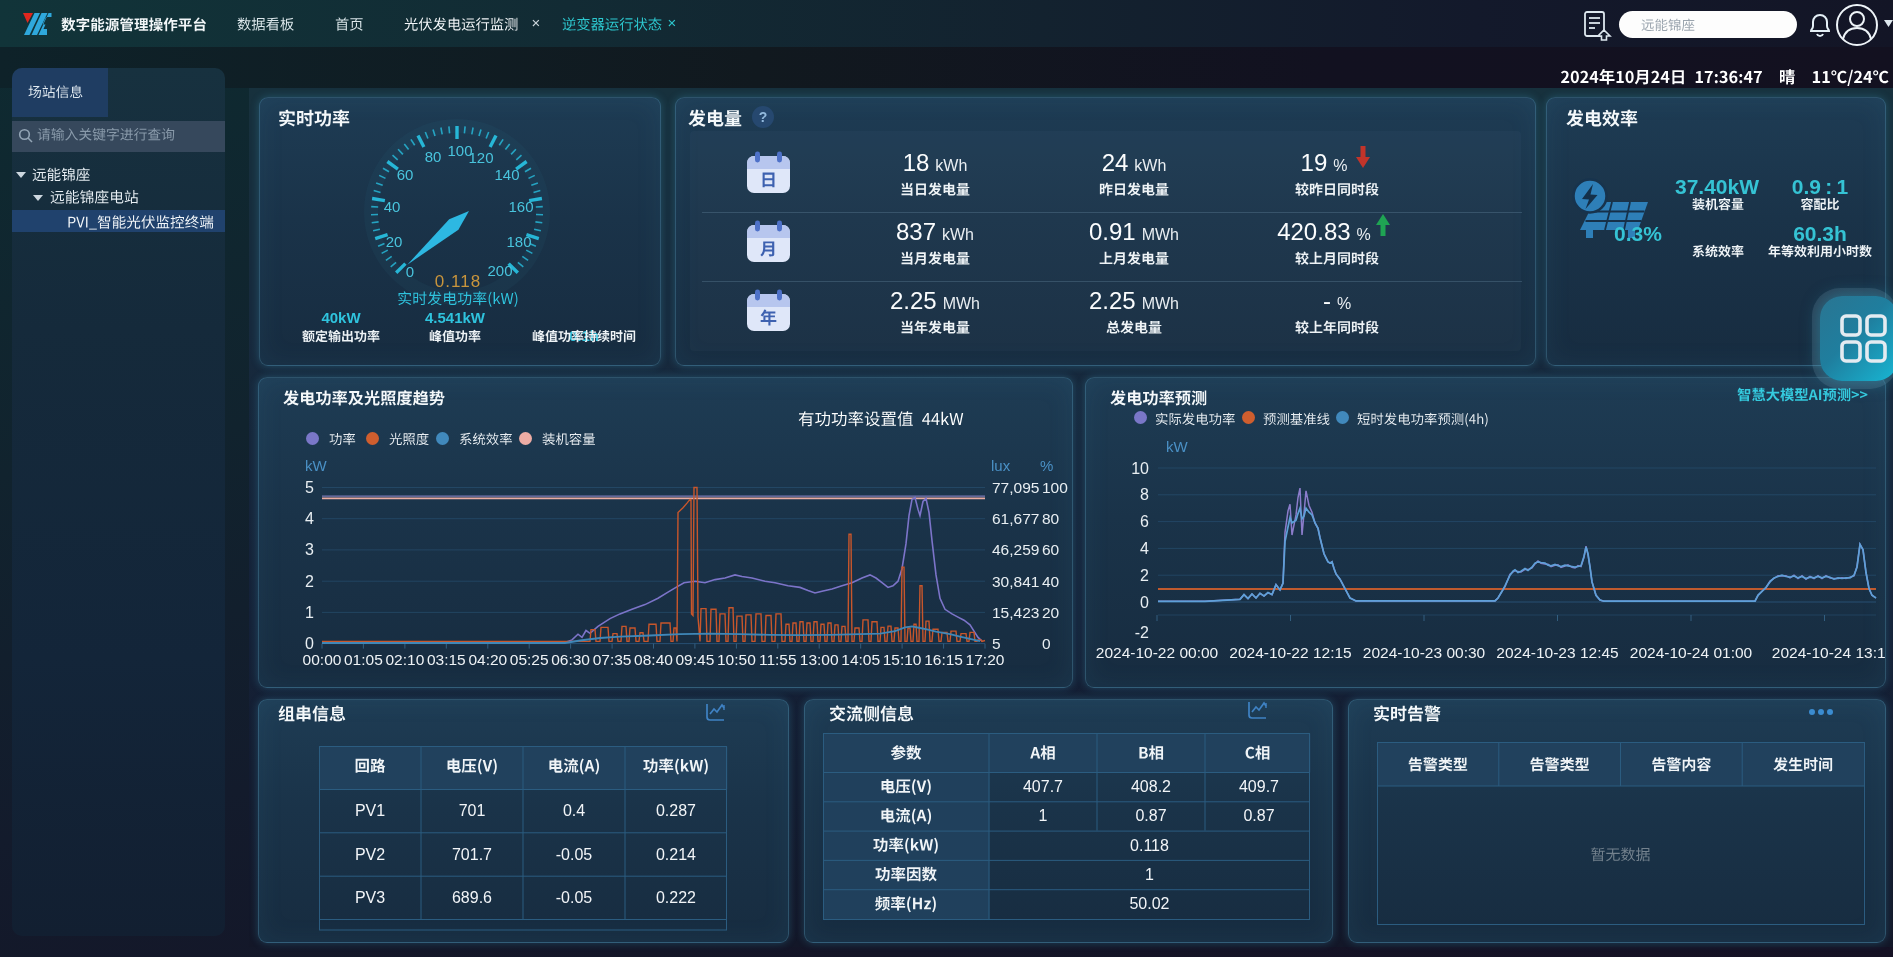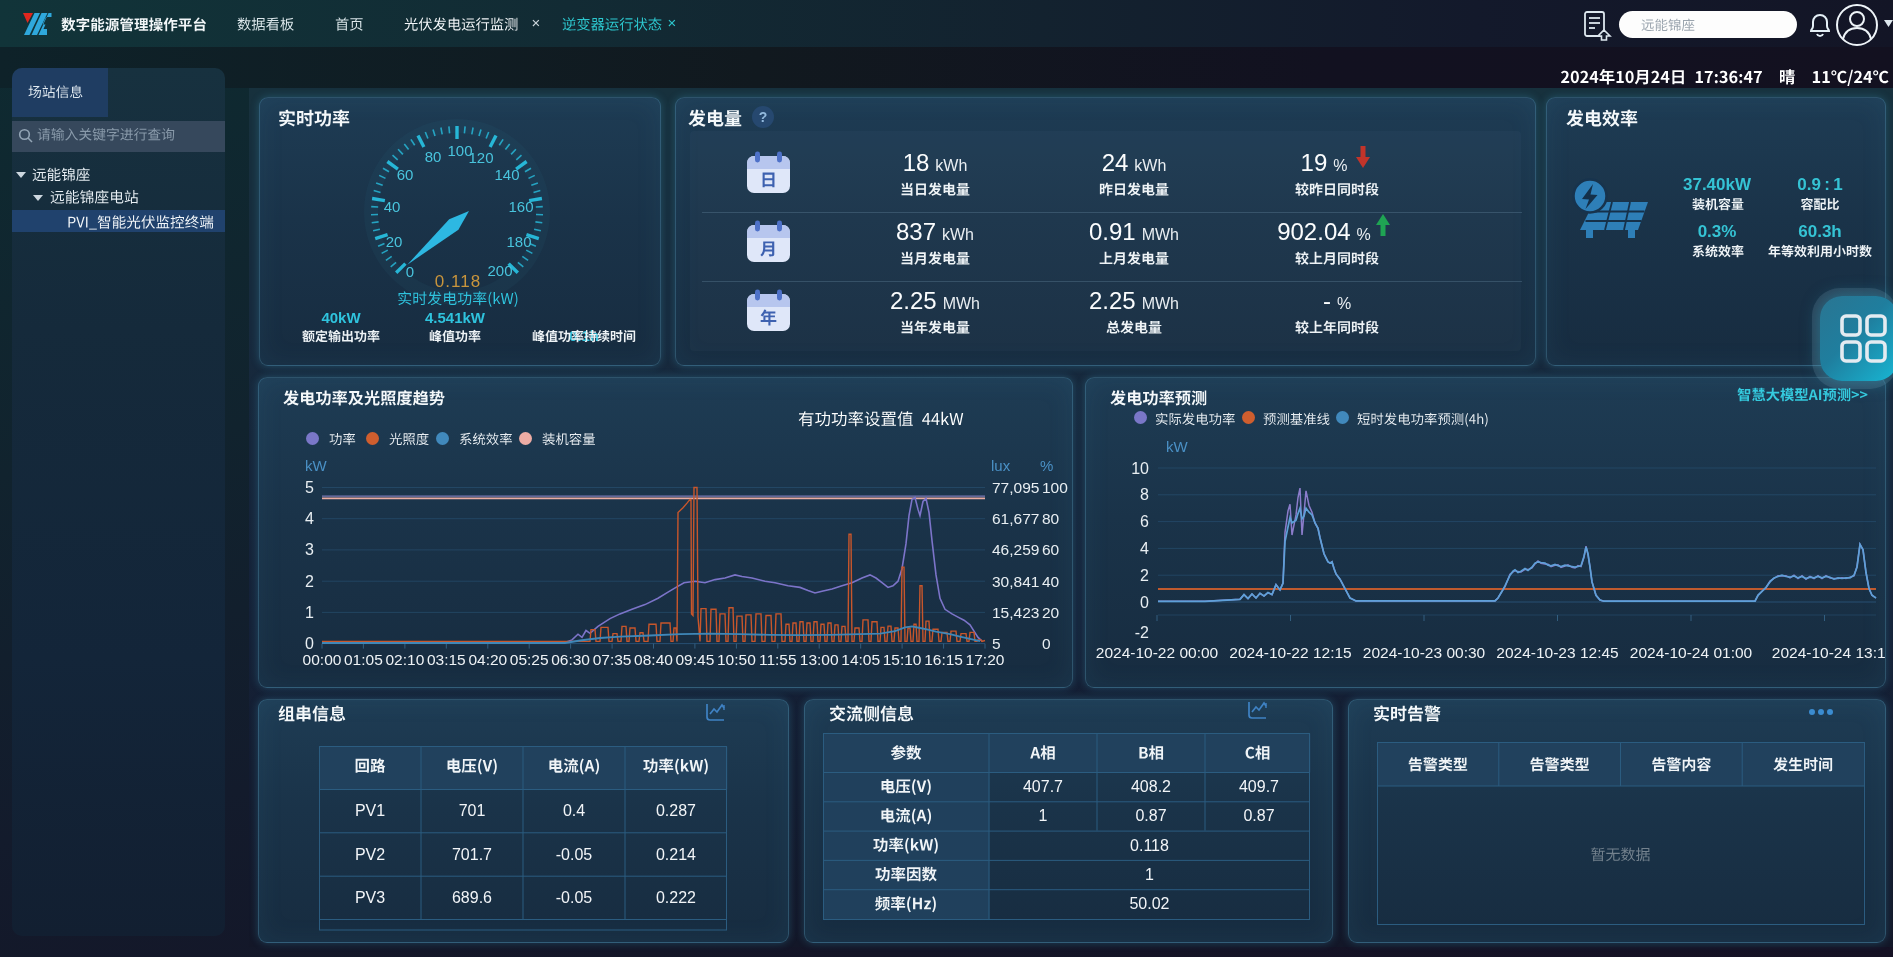--- a/index.html
+++ b/index.html
@@ -9,21 +9,21 @@
 #sidebar{position:absolute;left:12px;top:68px;width:213px;height:868px;border-radius:10px;background:linear-gradient(180deg,#17313f 0%,#152a3b 30%,#132539 68%,#121f31 100%)}
 #stab{position:absolute;left:12px;top:68px;width:96px;height:49px;border-radius:10px 0 0 0;background:#1f3d62}
 #ssearch{position:absolute;left:12px;top:121px;width:213px;height:31px;background:#36485c}
 #streeact{position:absolute;left:12px;top:210px;width:213px;height:22px;background:#20426d}
 #searchpill{position:absolute;left:1619px;top:11px;width:178px;height:27px;border-radius:14px;background:#fdfdfd}
 .card{position:absolute;border-radius:9px;background:linear-gradient(180deg,#1e3c54 0%,#1a3349 45%,#172c40 100%);border:1px solid rgba(100,175,210,.30);box-shadow:0 0 9px rgba(62,165,205,.30), inset 0 0 26px rgba(70,150,190,.10)}
 #innerpanel{position:absolute;left:690px;top:131px;width:831px;height:220px;background:rgba(160,200,235,.035);border-radius:4px}
 .sep{position:absolute;left:702px;width:820px;height:1px;background:rgba(140,180,210,.22)}
 .lt{position:absolute;text-align:center;color:#f2f6f9}
 .cy{font-size:15px;font-weight:bold;color:#2fc3dd}
-.cy2{font-size:17px;font-weight:bold;color:#35c3d4}
+.cy2{font-size:21px;font-weight:bold;color:#35c3d4}
 .n{font-size:24px;color:#fbfdfe}
 .u{font-size:16px;color:#e9eef2;margin-left:6px}
 </style></head>
 <body>
 <div id="topbar"></div>
 <div id="datestrip"></div>
 <div id="main"></div>
 <div id="sidebar"></div>
 <div id="stab"></div>
 <div id="ssearch"></div>
@@ -364,27 +364,27 @@
 </svg>
 <div class="lt " style="left:383px;top:272px;width:150px"><span style="font-size:17px;color:#c9953c;letter-spacing:1px">0.118</span></div>
 <div class="lt " style="left:271px;top:309px;width:140px"><span class="cy">40kW</span></div>
 <div class="lt " style="left:385px;top:309px;width:140px"><span class="cy">4.541kW</span></div>
 <div class="lt " style="left:514px;top:327px;width:140px"><span class="cy">0.1h</span></div>
 <div class="lt" style="left:825px;top:149px;width:220px"><span class="n">18</span><span class="u">kWh</span></div>
 <div class="lt" style="left:1024px;top:149px;width:220px"><span class="n">24</span><span class="u">kWh</span></div>
 <div class="lt" style="left:1214px;top:149px;width:220px"><span class="n">19</span><span class="u">%</span></div>
 <div class="lt" style="left:825px;top:218px;width:220px"><span class="n">837</span><span class="u">kWh</span></div>
 <div class="lt" style="left:1024px;top:218px;width:220px"><span class="n">0.91</span><span class="u">MWh</span></div>
-<div class="lt" style="left:1214px;top:218px;width:220px"><span class="n">902.04</span><span class="u">%</span></div>
+<div class="lt" style="left:1214px;top:218px;width:220px"><span class="n">420.83</span><span class="u">%</span></div>
 <div class="lt" style="left:825px;top:287px;width:220px"><span class="n">2.25</span><span class="u">MWh</span></div>
 <div class="lt" style="left:1024px;top:287px;width:220px"><span class="n">2.25</span><span class="u">MWh</span></div>
 <div class="lt" style="left:1227px;top:287px;width:220px"><span class="n">-</span><span class="u">%</span></div>
 <div class="lt " style="left:1637px;top:175px;width:160px"><span class="cy2">37.40kW</span></div>
 <div class="lt " style="left:1740px;top:175px;width:160px"><span class="cy2">0.9 : 1</span></div>
-<div class="lt " style="left:1637px;top:222px;width:160px"><span class="cy2">0.3%</span></div>
+<div class="lt " style="left:1558px;top:222px;width:160px"><span class="cy2">0.3%</span></div>
 <div class="lt " style="left:1740px;top:222px;width:160px"><span class="cy2">60.3h</span></div>
 <svg style="position:absolute;left:1354px;top:144px" width="18" height="28">
     <rect x="6.5" y="2" width="5" height="12" fill="#c2342a"></rect>
     <polygon points="2,13 16,13 9,24 " fill="#c2342a"></polygon>
   </svg>
 <svg style="position:absolute;left:1374px;top:212px" width="18" height="28">
     <polygon points="9,2 2,13 16,13" fill="#1fa453"></polygon>
     <rect x="6.5" y="12" width="5" height="12" fill="#1fa453"></rect>
   </svg>
 <div class="lt" style="left:526px;top:14px;width:20px"><span style="font-size:15px;color:#cdd7dd">×</span></div>

